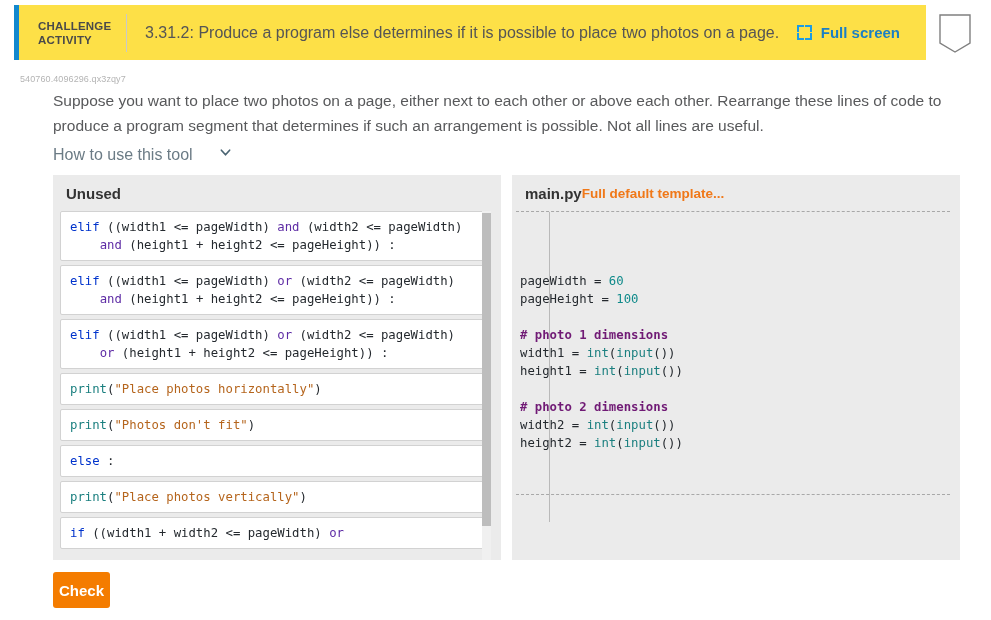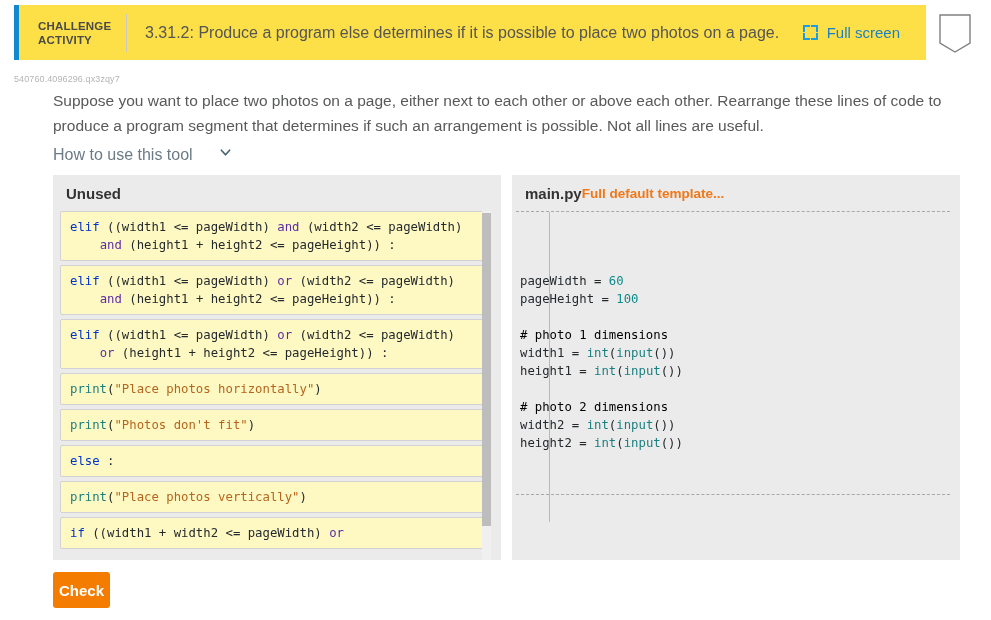--- a/index.html
+++ b/index.html
@@ -76,21 +76,21 @@
     height: 5px;
     border: 2px solid #1b9ce5;
   }
   .fs-icon i:nth-child(1) { left: 0;  top: 0;  border-right: none; border-bottom: none; }
   .fs-icon i:nth-child(2) { right: 0; top: 0;  border-left: none;  border-bottom: none; }
   .fs-icon i:nth-child(3) { left: 0;  bottom: 0; border-right: none; border-top: none; }
   .fs-icon i:nth-child(4) { right: 0; bottom: 0; border-left: none;  border-top: none; }
   .fullscreen-label {
     color: #1b7fc4;
     font-size: 15px;
-    font-weight: normal;
+    font-weight: bold;
   }
 
   .bookmark-icon {
     position: absolute;
     left: 938px;
     top: 13px;
     width: 34px;
     height: 42px;
   }
 
@@ -99,21 +99,21 @@
     position: absolute;
     left: 14px;
     top: 60px;
     width: 912px;
     height: 560px;
     background: #ffffff;
     box-sizing: border-box;
   }
   .activity-id {
     position: absolute;
-    left: 0;
+    left: 6px;
     top: 14px;
     font-size: 9px;
     color: #b4b4b4;
     letter-spacing: 0.1px;
   }
   .prompt {
     position: absolute;
     left: 39px;
     top: 28px;
     width: 915px;
@@ -187,21 +187,21 @@
     box-sizing: border-box;
     overflow: hidden;
   }
   .blocklist {
     position: absolute;
     left: 7px;
     top: 0;
     width: 424px;
   }
   .block {
-    background: #fef9c3;
+    background: #ffffff;
     border: 1px solid #d2d2d2;
     border-radius: 2px;
     margin-bottom: 4px;
     padding: 6px 8px 6px 9px;
     box-sizing: border-box;
     cursor: move;
     font-family: "DejaVu Sans Mono", "Liberation Mono", monospace;
     font-size: 12.3px;
     line-height: 18px;
     white-space: pre;
@@ -258,21 +258,21 @@
   .dropzone {
     height: 155px;
   }
 
   
   .kw   { color: #0033cc; }         
   .op   { color: #5e2ca5; }         
   .fn   { color: #1a7f7f; }         
   .str  { color: #b5651d; }         
   .num  { color: #0f8a8a; }         
-  .com  { color: #000000; }         
+  .com  { color: #701a75; font-weight: bold; }         
 
   
   .check-btn {
     position: absolute;
     left: 39px;
     top: 512px;
     width: 57px;
     height: 36px;
     background: #f47c00;
     color: #ffffff;

